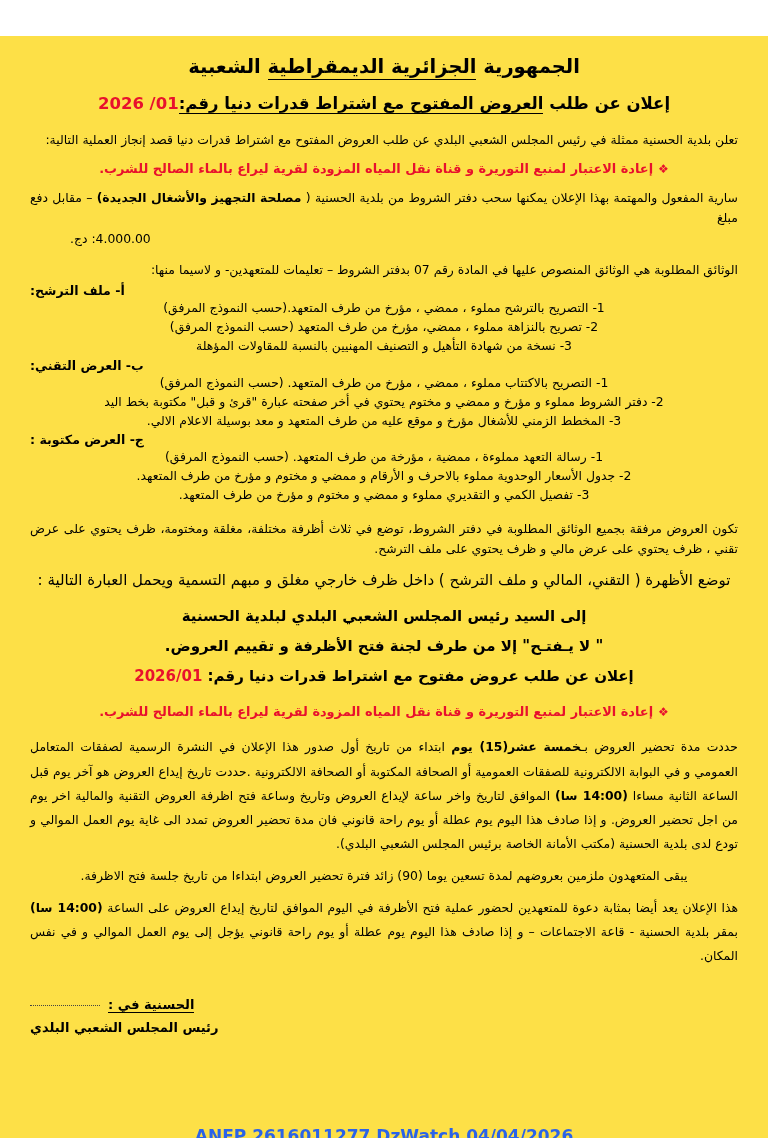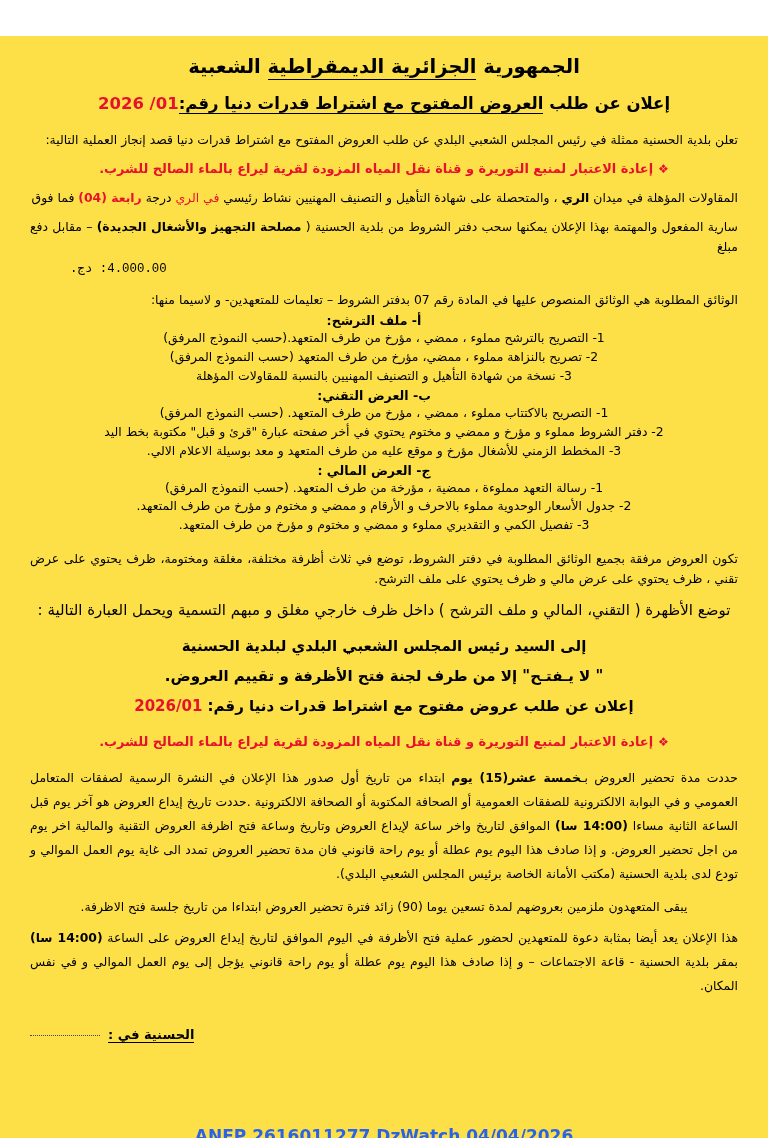--- a/index.html
+++ b/index.html
@@ -90,28 +90,27 @@
   }
 
   .bold { font-weight: bold; }
   .u { border-bottom: 1.2px solid #000; }
 
   .amount-line {
     font-size: 12.4px;
     text-align: left;
     margin: 0 0 14px 0;
     padding-left: 40px;
-    font-family: Liberation Mono, monospace;
   }
 
   
   .sec-head {
     font-size: 12.6px;
     font-weight: bold;
-    text-align: center;
+    text-align: left;
     margin: 2px 0 1px 0;
     padding-right: 20px;
   }
   ul.doclist {
     list-style: none;
     margin: 0 0 2px 0;
     padding: 0;
   }
   ul.doclist li {
     font-size: 12.4px;
@@ -181,23 +180,20 @@
   <div class="main-title">
     <span>إعلان عن طلب </span><span class="uline">العروض المفتوح مع اشتراط قدرات دنيا رقم:</span><span class="redb">01/ 2026</span>
   </div>
 
   <p class="para">تعلن بلدية الحسنية ممثلة في رئيس المجلس الشعبي البلدي عن طلب العروض المفتوح مع اشتراط قدرات دنيا  قصد   إنجاز العملية التالية:</p>
 
   <div class="bullet-red">
     <span class="diamond">❖</span><span>إعادة الاعتبار لمنبع التوريرة و قناة نقل المياه المزودة لقرية ليراع بالماء الصالح للشرب.</span>
   </div>
 
-  <p class="para">
-    <span>المقاولات المؤهلة في ميدان </span><span class="bold">الري</span><span> ، والمتحصلة على شهادة التأهيل و التصنيف المهنيين نشاط  رئيسي </span><span class="red">في الري</span><span> درجة </span><span class="redb">رابعة (04)</span><span> فما فوق</span>
-  </p>
 
   <p class="para tight">
     <span>سارية  المفعول والمهتمة بهذا الإعلان يمكنها سحب دفتر الشروط من بلدية الحسنية  ( </span><span class="bold">مصلحة التجهيز والأشغال الجديدة)</span><span> – مقابل دفع مبلغ</span>
   </p>
   <div class="amount-line">4.000.00: دج.</div>
 
   <p class="para tight">الوثائق المطلوبة هي الوثائق المنصوص عليها في المادة رقم 07 بدفتر الشروط – تعليمات للمتعهدين- و لاسيما منها:</p>
 
   <div class="sec-head">أ- ملف الترشح:</div>
   <ul class="doclist">
@@ -206,21 +202,21 @@
     <li>3- نسخة من شهادة التأهيل و التصنيف المهنيين بالنسبة للمقاولات المؤهلة</li>
   </ul>
 
   <div class="sec-head">ب- العرض التقني:</div>
   <ul class="doclist">
     <li>1- التصريح بالاكتتاب مملوء ، ممضي ، مؤرخ من طرف المتعهد. (حسب النموذج المرفق)</li>
     <li>2- دفتر الشروط مملوء و مؤرخ و ممضي و مختوم  يحتوي في أخر صفحته عبارة "قرئ و قبل" مكتوبة بخط اليد</li>
     <li>3- المخطط الزمني للأشغال مؤرخ و موقع عليه من طرف المتعهد و معد بوسيلة الاعلام الالي.</li>
   </ul>
 
-  <div class="sec-head">ج- العرض المالي :</div>
+  <div class="sec-head">ج- العرض مكتوبة :</div>
   <ul class="doclist">
     <li>1- رسالة التعهد  مملوءة ، ممضية ، مؤرخة من طرف المتعهد. (حسب النموذج المرفق)</li>
     <li>2- جدول الأسعار الوحدوية مملوء بالاحرف و الأرقام و ممضي و مختوم و مؤرخ من طرف المتعهد.</li>
     <li>3- تفصيل الكمي و التقديري مملوء و ممضي و مختوم و مؤرخ من طرف المتعهد.</li>
   </ul>
 
   <p class="para" style="margin-top:14px;">تكون العروض مرفقة بجميع الوثائق المطلوبة في دفتر الشروط، توضع في ثلاث أظرفة مختلفة، مغلقة ومختومة، ظرف يحتوي على عرض تقني ، ظرف يحتوي على عرض مالي و ظرف يحتوي على ملف الترشح.</p>
   <div class="center-line">توضع الأظهرة ( التقني، المالي و ملف الترشح )  داخل ظرف خارجي مغلق و مبهم التسمية ويحمل العبارة التالية :</div>
   <div class="center-line bold gap">إلى السيد رئيس المجلس الشعبي البلدي لبلدية الحسنية</div>
   <div class="center-line bold">" لا يـفتـح" إلا من طرف لجنة فتح الأظرفة و تقييم العروض.</div>
@@ -239,17 +235,18 @@
   <p class="para center" style="margin-top:10px;">يبقى المتعهدون ملزمين بعروضهم لمدة تسعين يوما (90) زائد فترة تحضير العروض ابتداءا من تاريخ جلسة فتح الاظرفة.</p>
 
   <p class="para" style="line-height:1.95;margin-top:8px;">
     <span>هذا الإعلان يعد أيضا بمثابة دعوة للمتعهدين لحضور عملية فتح الأظرفة في اليوم الموافق لتاريخ إيداع العروض على الساعة </span><span class="bold">(14:00 سا)</span><span>  بمقر بلدية الحسنية  - قاعة الاجتماعات – و إذا صادف هذا اليوم يوم عطلة أو يوم راحة قانوني يؤجل إلى يوم العمل الموالي و في نفس المكان.</span>
   </p>
 
   <div class="sign-block">
     <div>
       <span class="sign-place"><span class="lbl">الحسنية في :</span></span><span class="sign-dots"></span>
     </div>
+    <div class="sign-role">رئيس المجلس الشعبي البلدي</div>
   </div>
 
   <div class="footer">ANEP 2616011277 DzWatch 04/04/2026</div>
 
 </div>
 
 </body></html>

